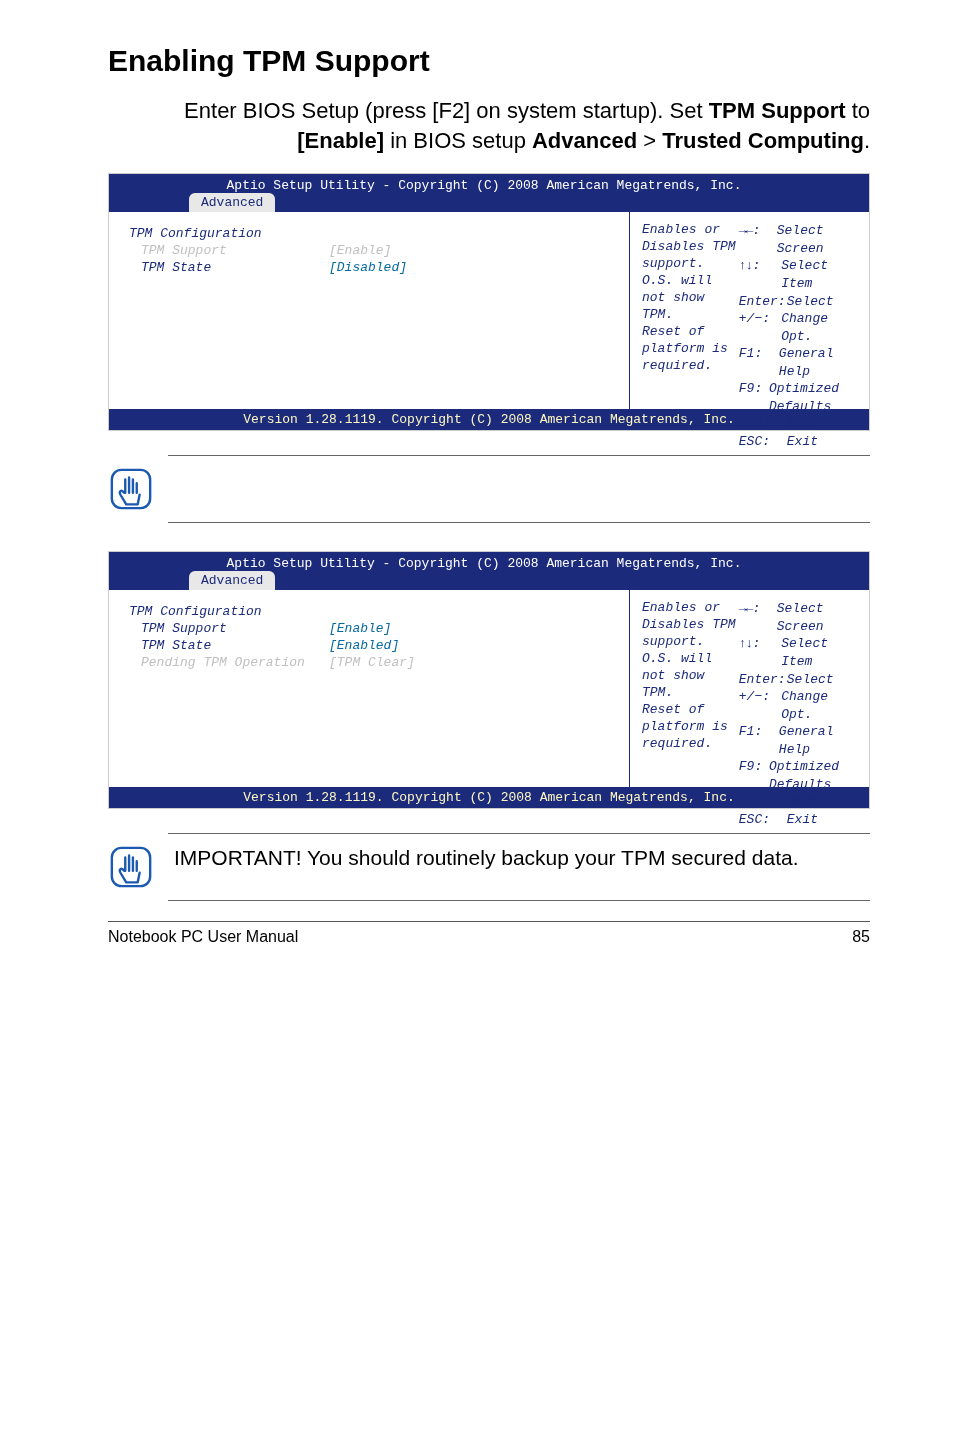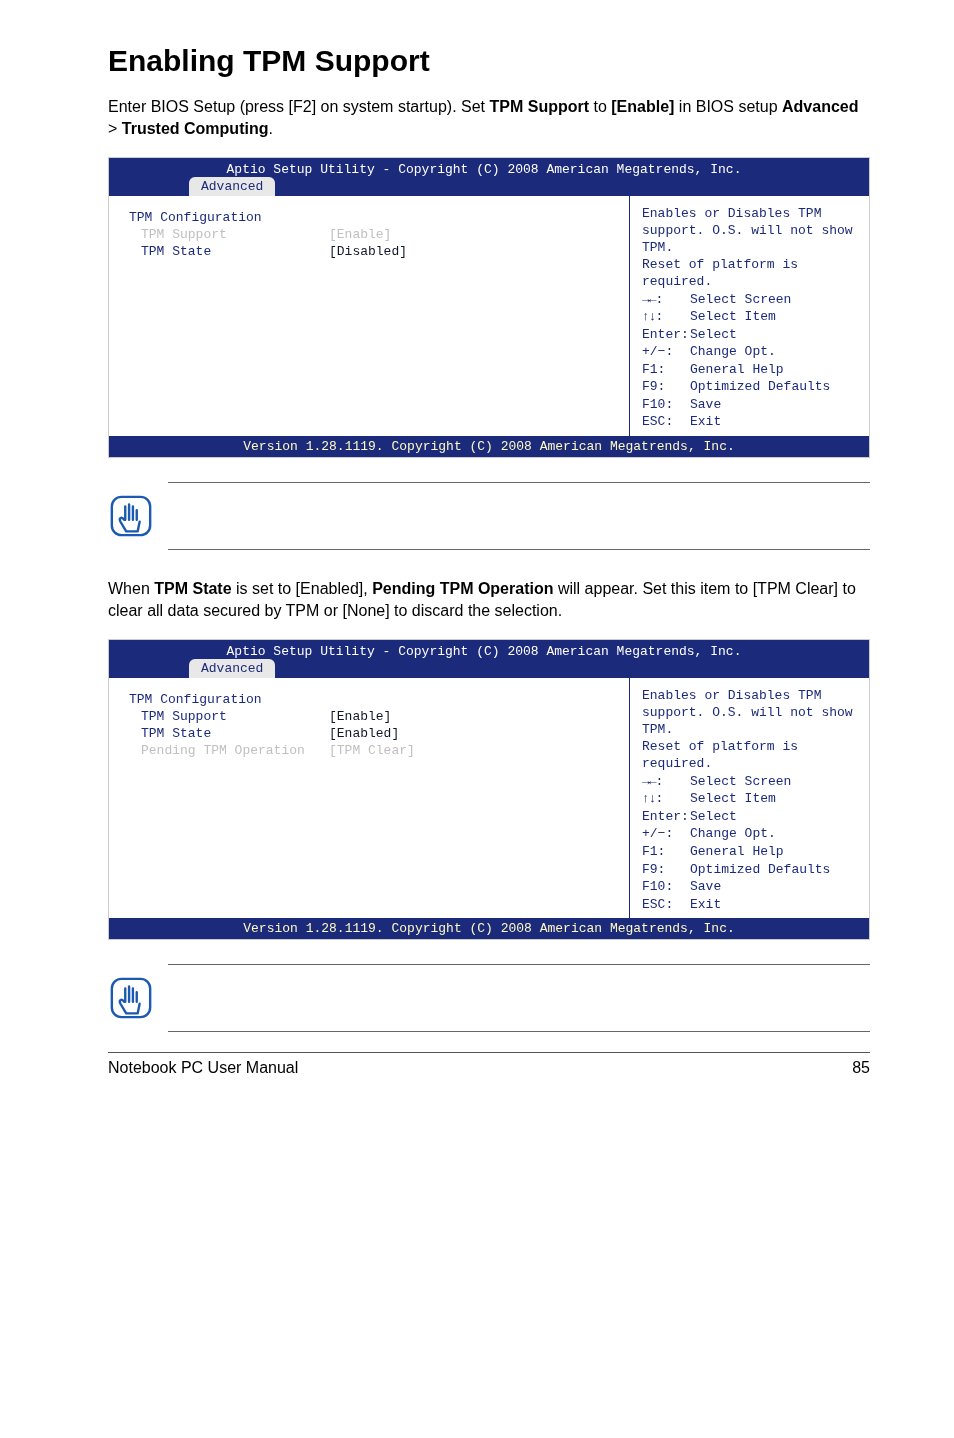--- a/index.html
+++ b/index.html
@@ -10,23 +10,24 @@
     background: #fff;
     color: #000;
     padding: 44px 84px 30px 108px;
   }
   h2 {
     font-size: 30px;
     font-weight: 700;
     margin-bottom: 18px;
   }
   .intro {
-    font-size: 16px;
+    font-size: 22px;
     line-height: 1.35;
     margin-bottom: 18px;
+    text-align: right;
   }
   .intro strong { font-weight: 700; }
   .bios {
     border: 1px solid #ccc;
     width: 100%;
     font-family: "Courier New", monospace;
     font-size: 13px;
     background: #fff;
     margin-bottom: 24px;
   }
@@ -43,40 +44,41 @@
   }
   .bios-tab {
     background: #e8e8e8;
     color: #1b2a7a;
     padding: 2px 12px;
     border-top-left-radius: 6px;
     border-top-right-radius: 6px;
   }
   .bios-body {
     display: flex;
-    height: 240px;
+    height: 197px;
+    font-style: italic;
   }
   .bios-main {
     flex: 1;
     padding: 14px 20px;
     color: #1b2a7a;
     position: relative;
   }
   .bios-row { display: flex; margin-bottom: 2px; }
   .bios-label { width: 200px; }
-  .bios-val { color: #0f172a; }
+  .bios-val { color: #0369a1; }
   .bios-sel { background: transparent; color: #c0c0c0; }
   .bios-sel .bios-val { color: #c0c0c0; }
   .bios-side {
     width: 240px;
     border-left: 1px solid #1b2a7a;
     padding: 10px 12px;
     color: #1b2a7a;
     display: flex;
-    flex-direction: column;
+    flex-direction: row;
     justify-content: space-between;
   }
   .bios-help-top { line-height: 1.3; }
   .bios-keys { line-height: 1.35; }
   .bios-key-row { display: flex; }
   .bios-key-k { width: 48px; }
   .bios-footer {
     background: #1b2a7a;
     color: #fef9c3;
     text-align: center;
@@ -189,23 +191,20 @@
 <div class="note">
   <div class="note-icon">
     <svg viewBox="0 0 48 48">
         <rect x="4" y="4" width="40" height="40" rx="10" fill="none" stroke="#1b5ab0" stroke-width="2.5"></rect>
         <path d="M18 14 v14 M22 12 v16 M26 14 v14 M30 18 v10 M17 28 c-3 -4 -6 -2 -4 2 l6 10 h12 l2 -10" fill="none" stroke="#1b5ab0" stroke-width="2.5" stroke-linecap="round" stroke-linejoin="round"></path>
       </svg>
   </div>
 </div>
 
 <div class="section2">
-  <p class="intro">
-    <span>When </span><strong>TPM State</strong><span> is set to [Enabled], </span><strong>Pending TPM Operation</strong><span> will appear. Set this item to [TPM Clear] to clear all data secured by TPM or [None] to discard the selection.</span>
-  </p>
 </div>
 
 <div class="bios">
   <div class="bios-header">Aptio Setup Utility - Copyright (C) 2008 American Megatrends, Inc.</div>
   <div class="bios-tabrow">
     <div class="bios-tab">Advanced</div>
   </div>
   <div class="bios-body">
     <div class="bios-main">
       <div class="bios-row">
@@ -269,18 +268,19 @@
   <div class="bios-footer">Version 1.28.1119. Copyright (C) 2008 American Megatrends, Inc.</div>
 </div>
 
 <div class="note" style="margin-bottom:10px">
   <div class="note-icon">
     <svg viewBox="0 0 48 48">
         <rect x="4" y="4" width="40" height="40" rx="10" fill="none" stroke="#1b5ab0" stroke-width="2.5"></rect>
         <path d="M18 14 v14 M22 12 v16 M26 14 v14 M30 18 v10 M17 28 c-3 -4 -6 -2 -4 2 l6 10 h12 l2 -10" fill="none" stroke="#1b5ab0" stroke-width="2.5" stroke-linecap="round" stroke-linejoin="round"></path>
       </svg>
   </div>
+  <div class="note-text">IMPORTANT! You should routinely backup your TPM secured data.</div>
 </div>
 
 <div class="footer-row">
   <span>Notebook PC User Manual</span>
   <span>85</span>
 </div>
 
 </body></html>

